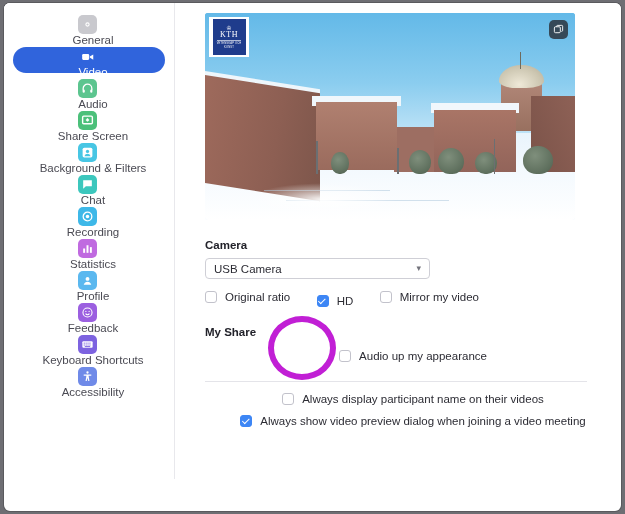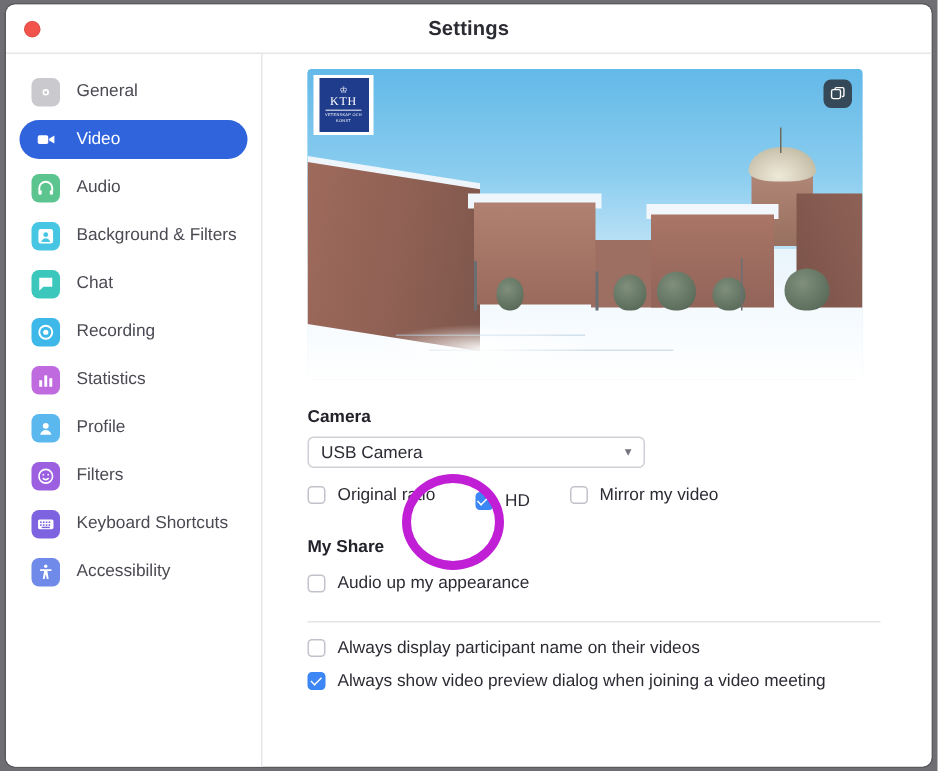--- a/index.html
+++ b/index.html
@@ -28,21 +28,21 @@
     font-size:13.5px;font-weight:bold;color:#2b2b33;letter-spacing:.1px;
   }
   
   .body{position:relative;height:476px;display:flex;background:#fff;}
   .sidebar{
     width:171px;flex:0 0 171px;border-right:1px solid #e8e8ec;
     padding-top:12px;box-sizing:border-box;background:#fff;
   }
   .nav-item{
     display:flex;align-items:center;height:26px;margin:0 9px 6px 9px;
-    padding-left:8px;border-radius:13px;box-sizing:border-box;cursor:default;
+    padding-left:8px;border-radius:13px;box-sizing:border-box;cursor:default;flex-direction:column;
   }
   .nav-item.active{background:#3064dc;}
   .nav-ico{
     width:19px;height:19px;flex:0 0 19px;border-radius:5px;
     display:flex;align-items:center;justify-content:center;margin-right:11px;
   }
   .nav-ico svg{display:block;}
   .nav-label{font-size:11.5px;color:#4a4a53;white-space:nowrap;}
   .nav-item.active .nav-label{color:#fff;}
   .nav-item.active .nav-ico{background:transparent;}
@@ -105,21 +105,21 @@
   }
 
   
   .section-title{font-size:11.5px;font-weight:bold;color:#22222a;margin:19px 0 7px 0;}
   .select{
     position:relative;width:225px;height:21px;border:1px solid #cfcfd6;border-radius:4px;
     background:#fff;display:flex;align-items:center;padding:0 8px;box-sizing:border-box;
     font-size:11.5px;color:#2c2c34;cursor:pointer;
   }
   .select .chev{position:absolute;right:8px;top:5px;color:#73737c;font-size:9px;line-height:1;}
-  .cb-row{display:flex;align-items:center;height:22px;}
+  .cb-row{display:flex;align-items:center;height:22px;justify-content:center;}
   .cb-row.inline{display:inline-flex;margin-right:22px;}
   .cb{
     width:12px;height:12px;flex:0 0 12px;border:1px solid #c2c2cb;border-radius:3px;
     background:#fff;margin-right:8px;box-sizing:border-box;cursor:pointer;
     display:flex;align-items:center;justify-content:center;
   }
   .cb.checked{background:#3d86f5;border-color:#3d86f5;}
   .cb.checked:after{content:"";width:6px;height:3px;border-left:1.6px solid #fff;
     border-bottom:1.6px solid #fff;transform:rotate(-45deg) translate(0px,-1px);}
   .cb-label{font-size:11.5px;color:#2c2c34;white-space:nowrap;}
@@ -129,24 +129,20 @@
   .annot{
     position:absolute;left:264px;top:313px;width:56px;height:52px;
     border:6px solid #c11fd5;border-radius:50%;pointer-events:none;
   }
 </style>
 </head>
 <body>
 
 <div class="window">
 
-  <div class="titlebar">
-    <div class="close-dot"></div>
-    <div class="title">Settings</div>
-  </div>
 
   <div class="body">
 
     <div class="sidebar">
 
       <div class="nav-item">
         <span class="nav-ico" style="background:#c9c9ce">
           <svg width="13" height="13" viewBox="0 0 24 24" fill="#fff">
               <path d="M12 8a4 4 0 100 8 4 4 0 000-8zm0 6a2 2 0 110-4 2 2 0 010 4z"></path>
               <path d="M20 12l2-1.5-1.5-3-2.4.6-1.8-1.3L15.8 4h-3.4l-.5 2.3-2.2.9-2.2-1.1-2 2.6 1.5 1.9-.3 2.3-2.2 1 .8 3.2 2.4-.2 1.6 1.7-.4 2.4 3 1.3 1.4-2 2.4.1 1.3 2 2.9-1.5-.6-2.3 1.5-1.9 2.4.1z" opacity=".0"></path>
@@ -169,20 +165,29 @@
         <span class="nav-ico" style="background:#5cc58f">
           <svg width="13" height="13" viewBox="0 0 24 24" fill="none" stroke="#fff" stroke-width="2.4">
               <path d="M4 15v-3a8 8 0 0116 0v3"></path>
               <rect x="3" y="14" width="4" height="6" rx="2" fill="#fff" stroke="none"></rect>
               <rect x="17" y="14" width="4" height="6" rx="2" fill="#fff" stroke="none"></rect>
             </svg>
         </span>
         <span class="nav-label">Audio</span>
       </div>
 
+      <div class="nav-item">
+        <span class="nav-ico" style="background:#4cc07a">
+          <svg width="13" height="13" viewBox="0 0 24 24" fill="none" stroke="#fff" stroke-width="2.6">
+              <rect x="3" y="4" width="18" height="14" rx="2"></rect>
+              <path d="M12 8v6M9 11h6"></path>
+            </svg>
+        </span>
+        <span class="nav-label">Share Screen</span>
+      </div>
 
       <div class="nav-item">
         <span class="nav-ico" style="background:#47c6e4">
           <svg width="13" height="13" viewBox="0 0 24 24" fill="#fff">
               <rect x="3" y="3" width="18" height="18" rx="3" fill="#fff"></rect>
               <circle cx="12" cy="10" r="3" fill="#47c6e4"></circle>
               <path d="M6.5 19c1-3.2 3-4.6 5.5-4.6S16.5 15.8 17.5 19z" fill="#47c6e4"></path>
             </svg>
         </span>
         <span class="nav-label">Background &amp; Filters</span>
@@ -230,21 +235,21 @@
 
       <div class="nav-item">
         <span class="nav-ico" style="background:#9b5fe0">
           <svg width="13" height="13" viewBox="0 0 24 24" fill="none" stroke="#fff" stroke-width="2">
               <circle cx="12" cy="12" r="8.4"></circle>
               <circle cx="9" cy="10" r="1.1" fill="#fff" stroke="none"></circle>
               <circle cx="15" cy="10" r="1.1" fill="#fff" stroke="none"></circle>
               <path d="M8.4 14.2c1 1.3 2.2 1.9 3.6 1.9s2.6-.6 3.6-1.9"></path>
             </svg>
         </span>
-        <span class="nav-label">Filters</span>
+        <span class="nav-label">Feedback</span>
       </div>
 
       <div class="nav-item">
         <span class="nav-ico" style="background:#7d63e0">
           <svg width="13" height="13" viewBox="0 0 24 24" fill="#fff">
               <rect x="2.5" y="6" width="19" height="12" rx="2"></rect>
               <g fill="#7d63e0">
                 <rect x="5" y="8.5" width="2" height="2"></rect>
                 <rect x="8.5" y="8.5" width="2" height="2"></rect>
                 <rect x="12" y="8.5" width="2" height="2"></rect>

